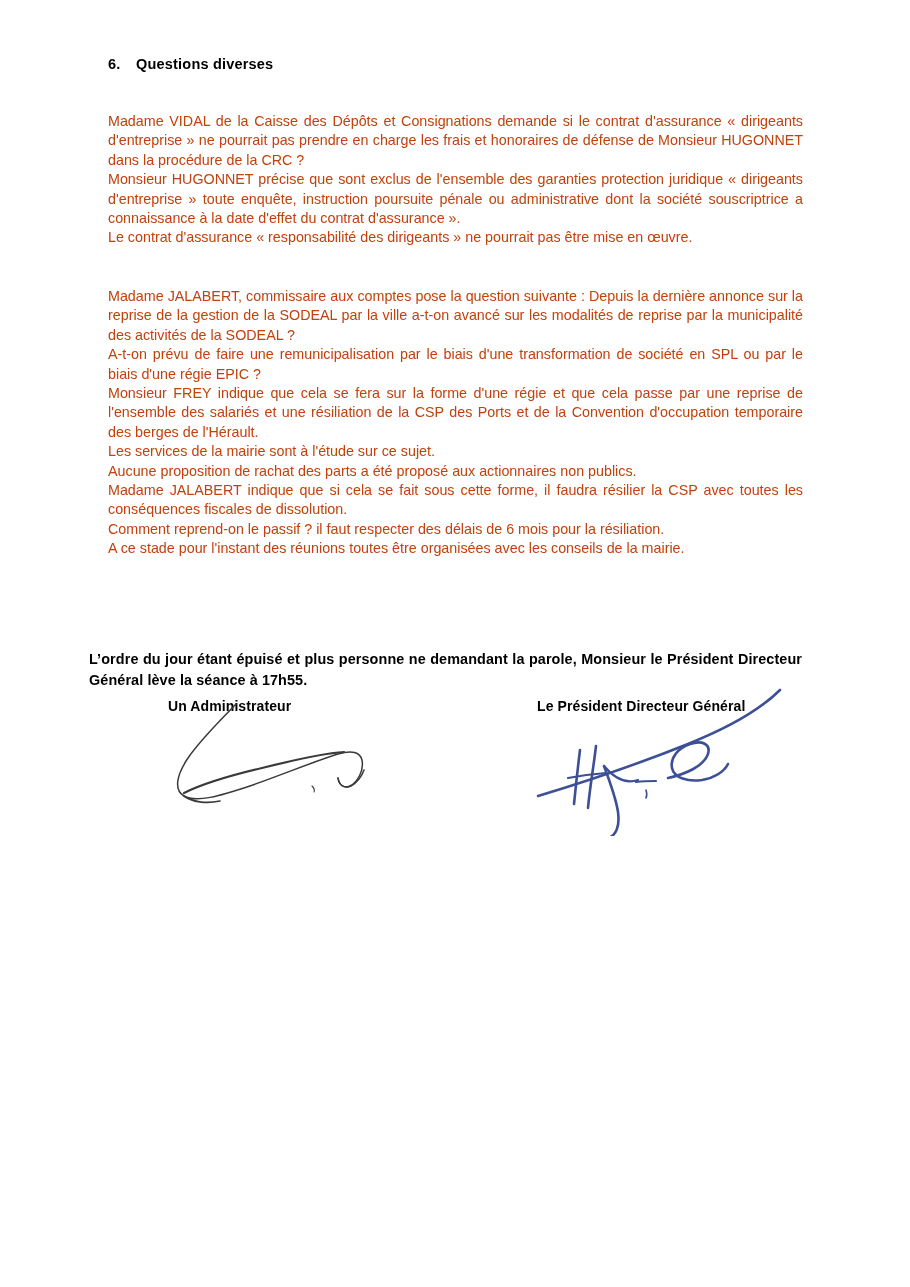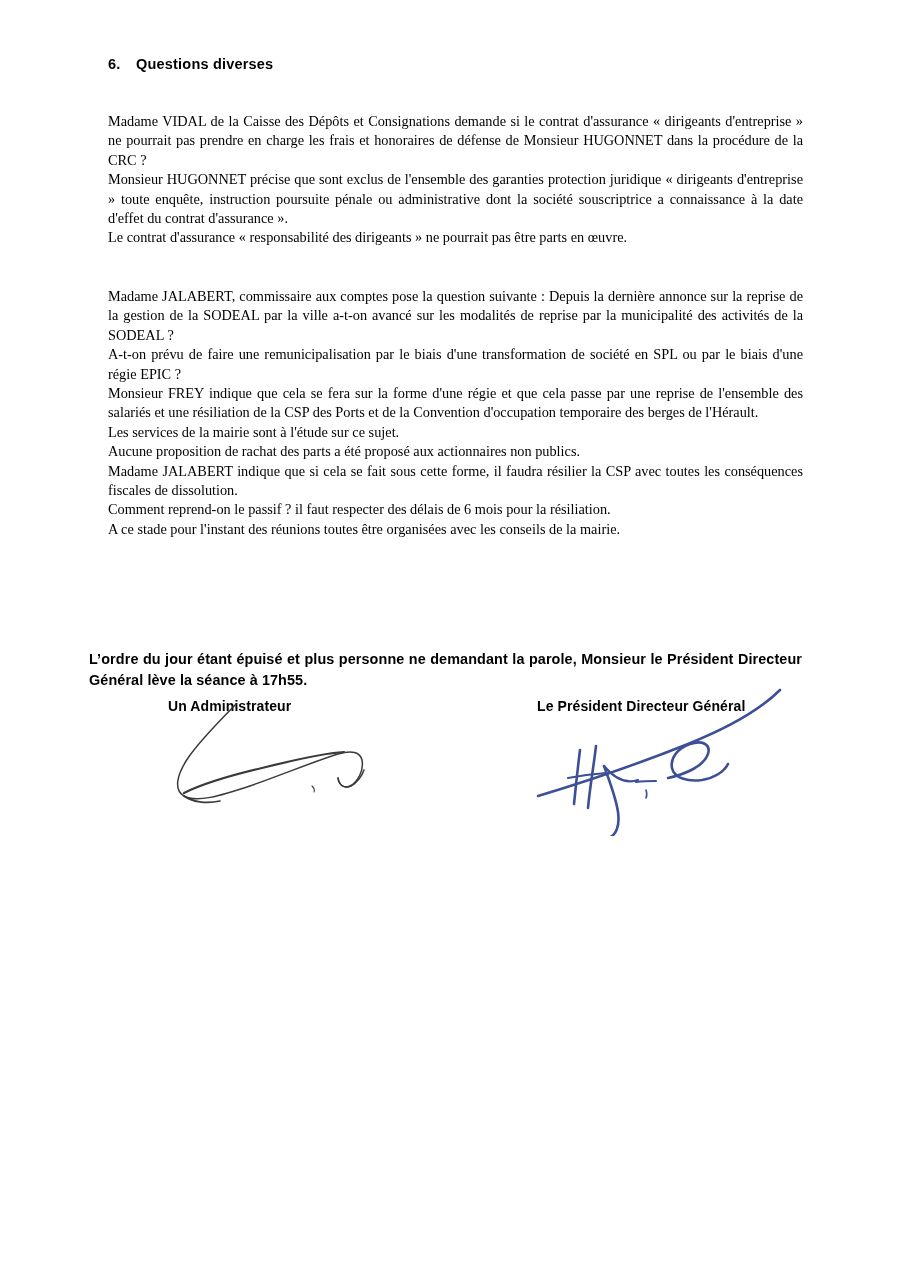--- a/index.html
+++ b/index.html
@@ -38,22 +38,21 @@
   }
 
   
   .body-block {
     position: absolute;
     left: 108px;
     width: 695px;
     font-size: 14.3px;
     line-height: 19.4px;
     text-align: justify;
-    color: #000000;
-    font-family: Liberation Serif, serif;
+    color: #c2410c;
   }
   .body-block p {
     margin: 0;
   }
   
   .body-block p:last-child {
     text-align-last: left;
   }
   .nojustify {
     text-align: left !important;
@@ -109,21 +108,21 @@
 
 <div class="page">
 
   <div class="section-heading">
     <span class="num">6.</span><span>Questions diverses</span>
   </div>
 
   <div class="body-block" id="block-1">
     <p>Madame VIDAL de la Caisse des Dépôts et Consignations demande si le contrat d'assurance « dirigeants d'entreprise » ne pourrait pas prendre en charge les frais et honoraires de défense de Monsieur HUGONNET dans la procédure de la CRC ?</p>
     <p>Monsieur HUGONNET précise que sont exclus de l'ensemble des garanties protection juridique « dirigeants d'entreprise » toute enquête, instruction poursuite pénale ou administrative dont la société souscriptrice a connaissance à la date d'effet du contrat d'assurance ».</p>
-    <p class="nojustify">Le contrat d'assurance « responsabilité des dirigeants » ne pourrait pas être parts en œuvre.</p>
+    <p class="nojustify">Le contrat d'assurance « responsabilité des dirigeants » ne pourrait pas être mise en œuvre.</p>
   </div>
 
   <div class="body-block" id="block-2">
     <p>Madame JALABERT, commissaire aux comptes pose la question suivante : Depuis la dernière annonce sur la reprise de la gestion de la SODEAL par la ville a-t-on avancé sur les modalités de reprise par la municipalité des activités de la SODEAL ?</p>
     <p>A-t-on prévu de faire une remunicipalisation par le biais d'une transformation de société en SPL ou par le biais d'une régie EPIC ?</p>
     <p>Monsieur FREY indique que cela se fera sur la forme d'une régie et que cela passe par une reprise de l'ensemble des salariés et une résiliation de la CSP des Ports et de la Convention d'occupation temporaire des berges de l'Hérault.</p>
     <p class="nojustify">Les services de la mairie sont à l'étude sur ce sujet.</p>
     <p class="nojustify">Aucune proposition de rachat des parts a été proposé aux actionnaires non publics.</p>
     <p>Madame JALABERT indique que si cela se fait sous cette forme, il faudra résilier la CSP avec toutes les conséquences fiscales de dissolution.</p>
     <p class="nojustify">Comment reprend-on le passif ? il faut respecter des délais de 6 mois pour la résiliation.</p>

